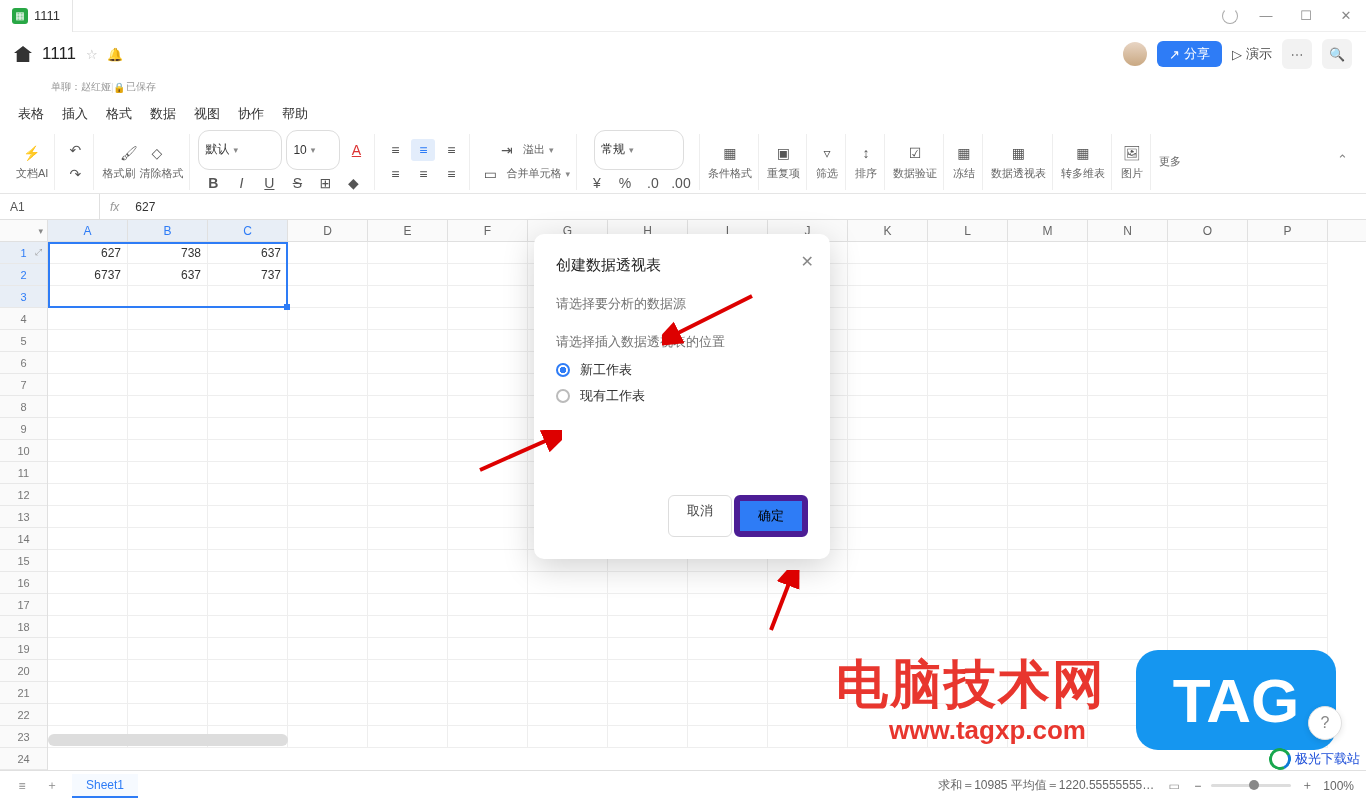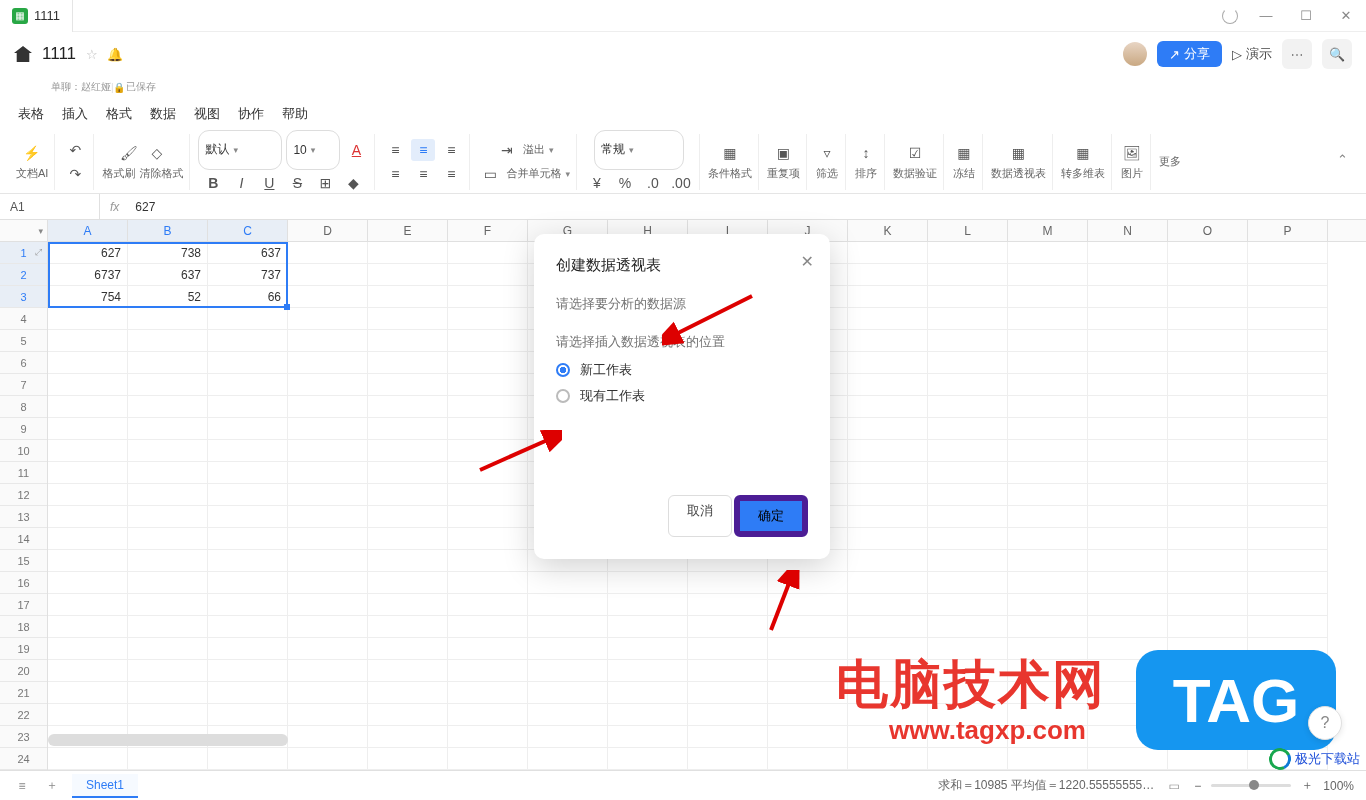--- a/index.html
+++ b/index.html
@@ -379,38 +379,20 @@
           <div class="cell"></div>
           <div class="cell"></div>
           <div class="cell"></div>
           <div class="cell"></div>
           <div class="cell"></div>
           <div class="cell"></div>
           <div class="cell"></div>
           <div class="cell"></div>
         </div>
         <div class="crow">
-          <div class="cell">754</div>
-          <div class="cell">52</div>
-          <div class="cell">66</div>
-          <div class="cell"></div>
-          <div class="cell"></div>
-          <div class="cell"></div>
-          <div class="cell"></div>
-          <div class="cell"></div>
-          <div class="cell"></div>
-          <div class="cell"></div>
-          <div class="cell"></div>
-          <div class="cell"></div>
-          <div class="cell"></div>
-          <div class="cell"></div>
-          <div class="cell"></div>
-          <div class="cell"></div>
-        </div>
-        <div class="crow">
           <div class="cell"></div>
           <div class="cell"></div>
           <div class="cell"></div>
           <div class="cell"></div>
           <div class="cell"></div>
           <div class="cell"></div>
           <div class="cell"></div>
           <div class="cell"></div>
           <div class="cell"></div>
           <div class="cell"></div>

